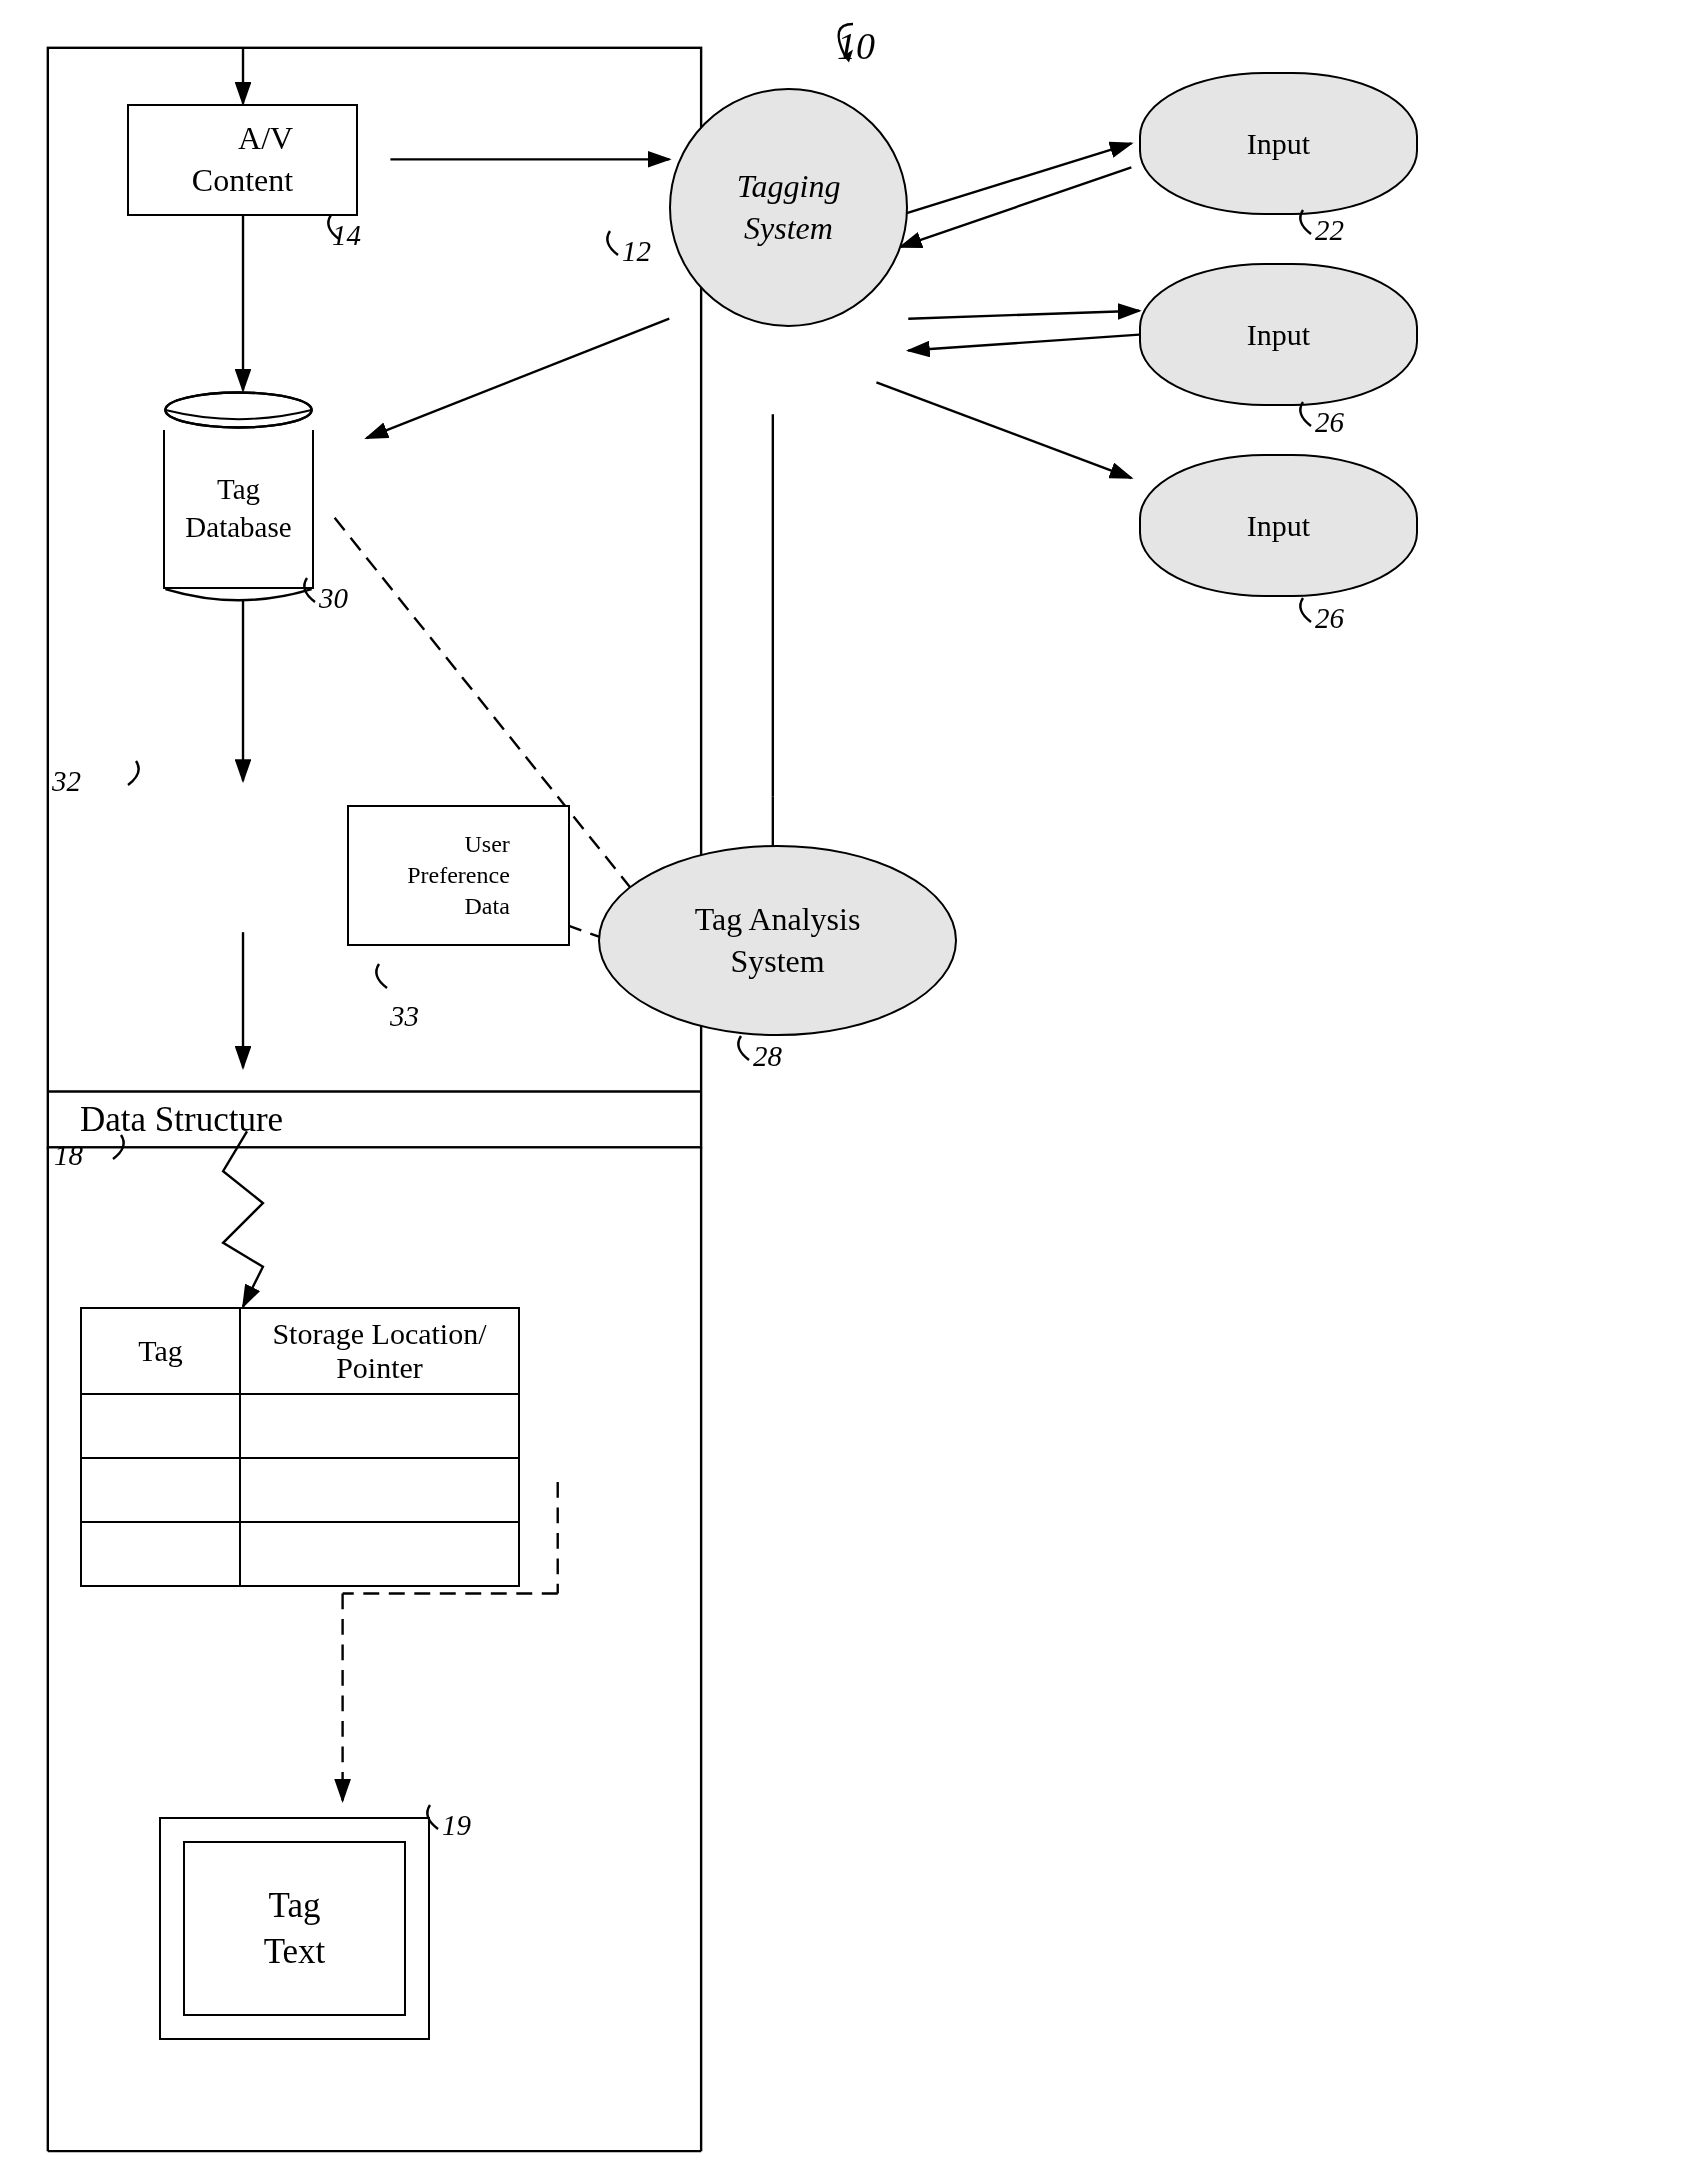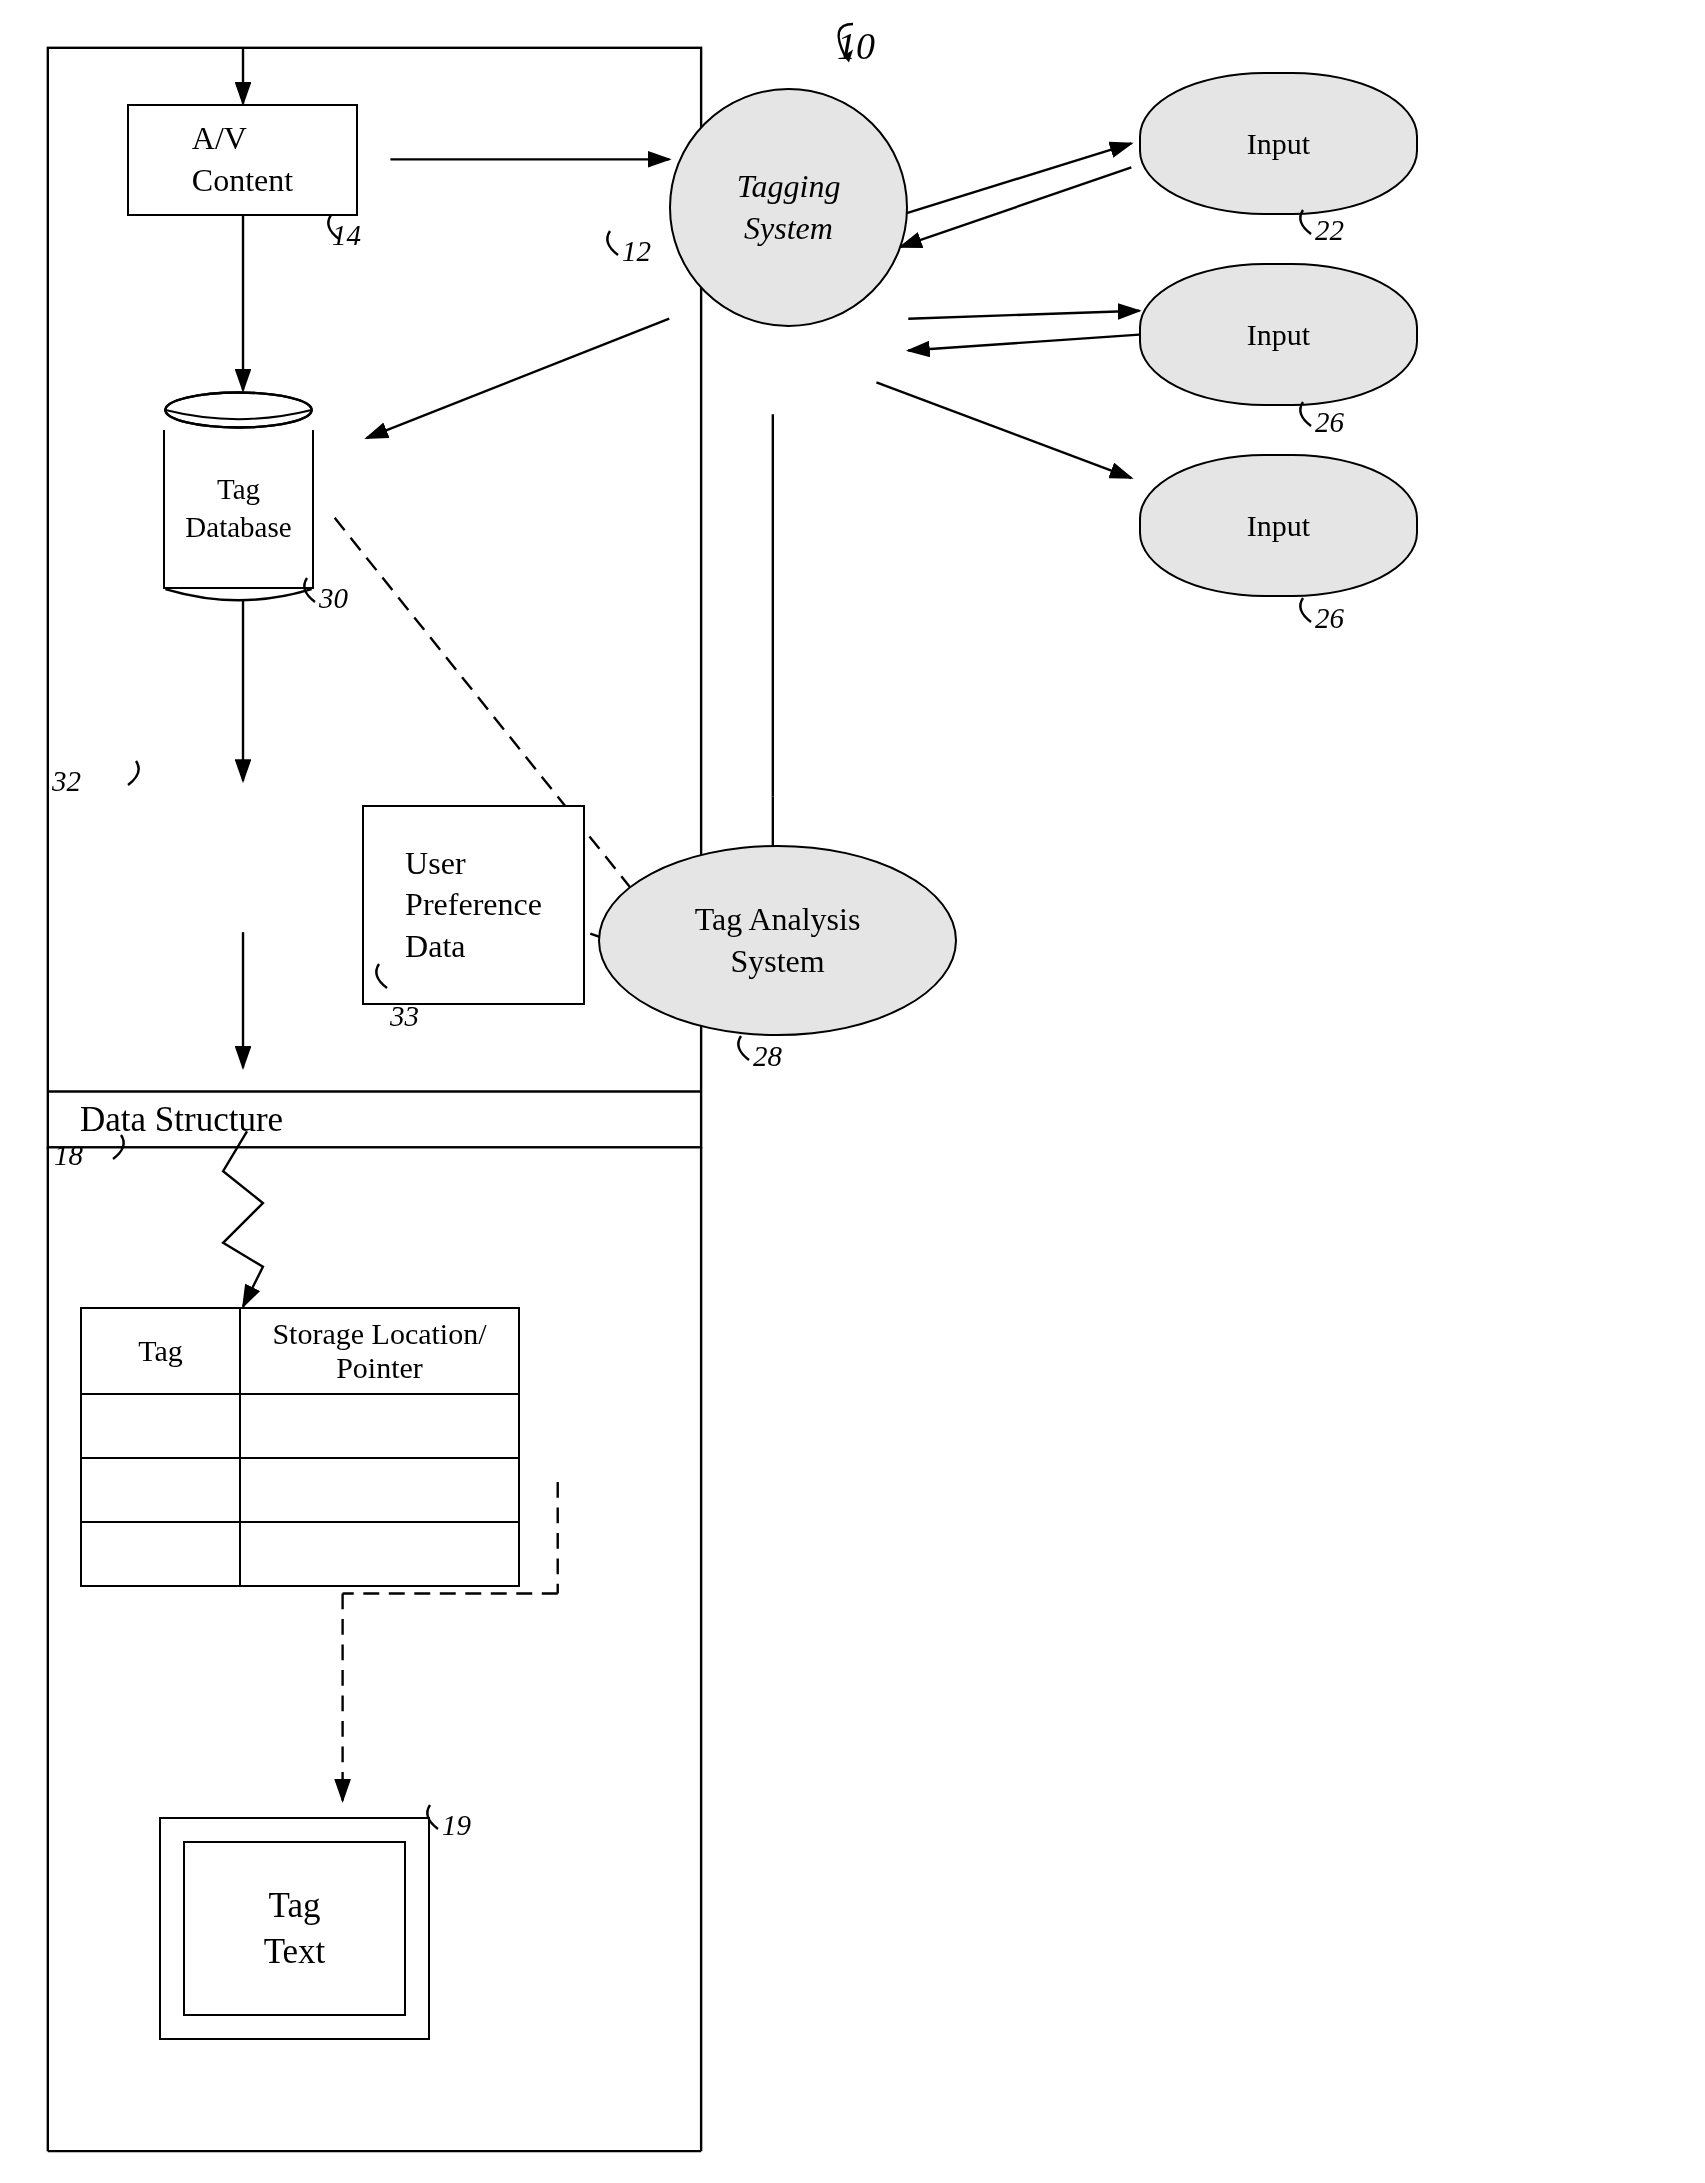--- a/index.html
+++ b/index.html
@@ -20,21 +20,21 @@
     }
 
     
     .box {
       position: absolute;
       border: 2.4px solid #000;
       background: #fff;
       display: flex;
       align-items: center;
       justify-content: center;
-      text-align: left;
+      text-align: right;
       font-size: 30px;
       font-weight: normal;
       line-height: 1.3;
     }
 
     
     .ellipse {
       position: absolute;
       border: 2.4px solid #000;
       background: #e5e5e5;
@@ -254,21 +254,21 @@
   <svg style="position:absolute;top:574px;left:291px;width:40px;height:32px;" viewBox="0 0 50 40" width="40" height="32">
     <path d="M 30,35 Q 10,20 20,5" fill="none" stroke="#000" stroke-width="3"></path>
   </svg>
 
   <div class="label" style="top:765px; left:52px;">32</div>
   <svg style="position:absolute;top:757px;left:120px;width:40px;height:32px;" viewBox="0 0 50 40" width="40" height="32">
     <path d="M 10,35 Q 30,20 20,5" fill="none" stroke="#000" stroke-width="3"></path>
   </svg>
 
 
-  <div class="box" style="left:362px; top:805px; width:223px; height:200px; font-size:32px;">
+  <div class="box" style="left:347px; top:805px; width:223px; height:141px; font-size:24px;">
     <span>User<br>Preference<br>Data</span>
   </div>
 
   <div class="label" style="top:968px; left:390px;margin-top:32px;">33</div>
   <svg style="position:absolute;top:960px;left:363px;width:40px;height:32px;" viewBox="0 0 50 40" width="40" height="32">
     <path d="M 30,35 Q 10,20 20,5" fill="none" stroke="#000" stroke-width="3"></path>
   </svg>
 
   <div class="ellipse" style="left:598px; top:845px; width:359px; height:191px; font-size:32px; border-radius:50%;">
     <span>Tag Analysis<br>System</span>

